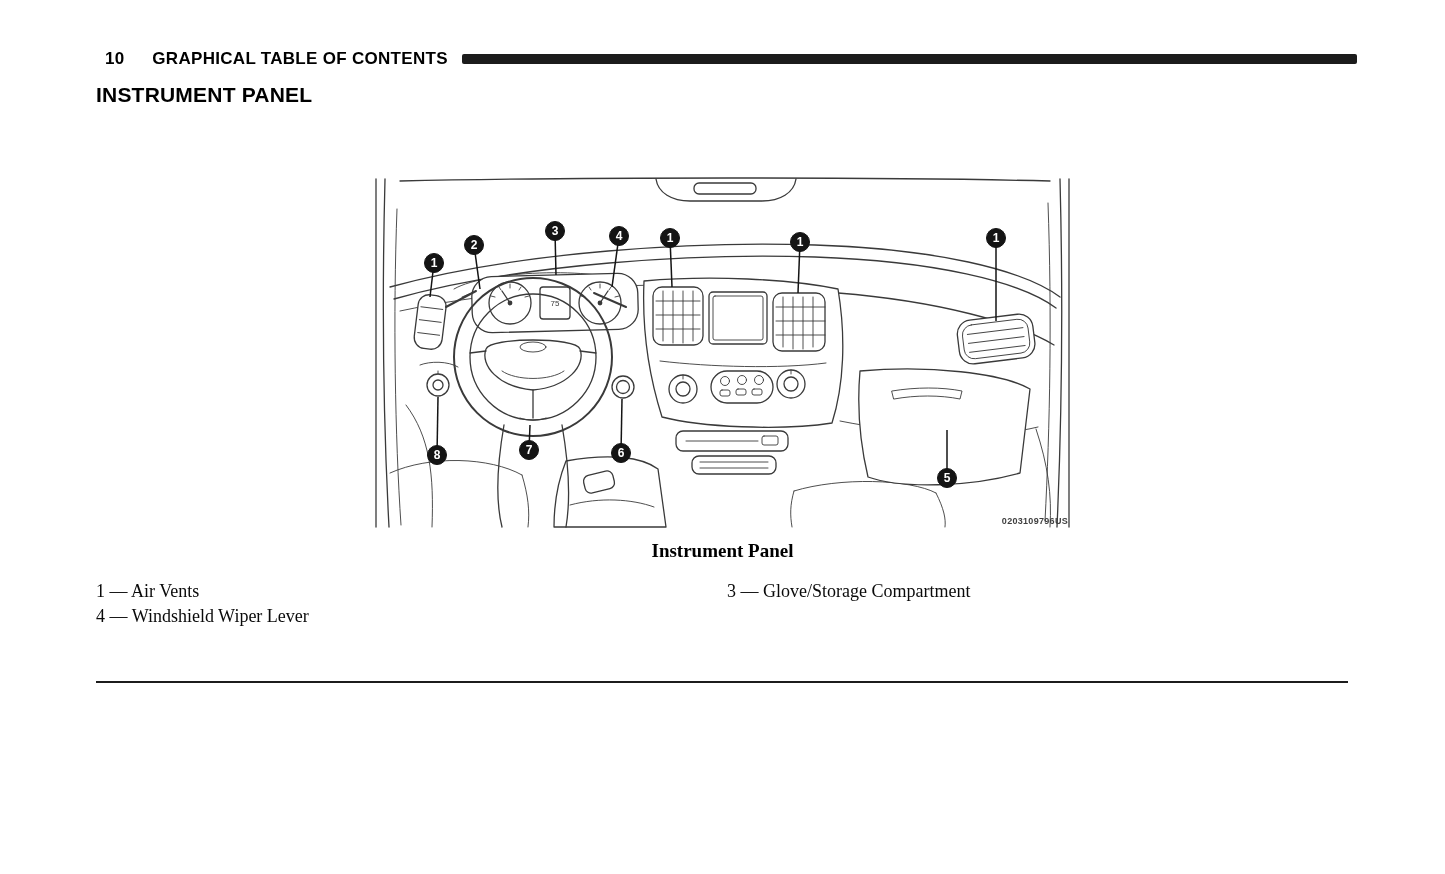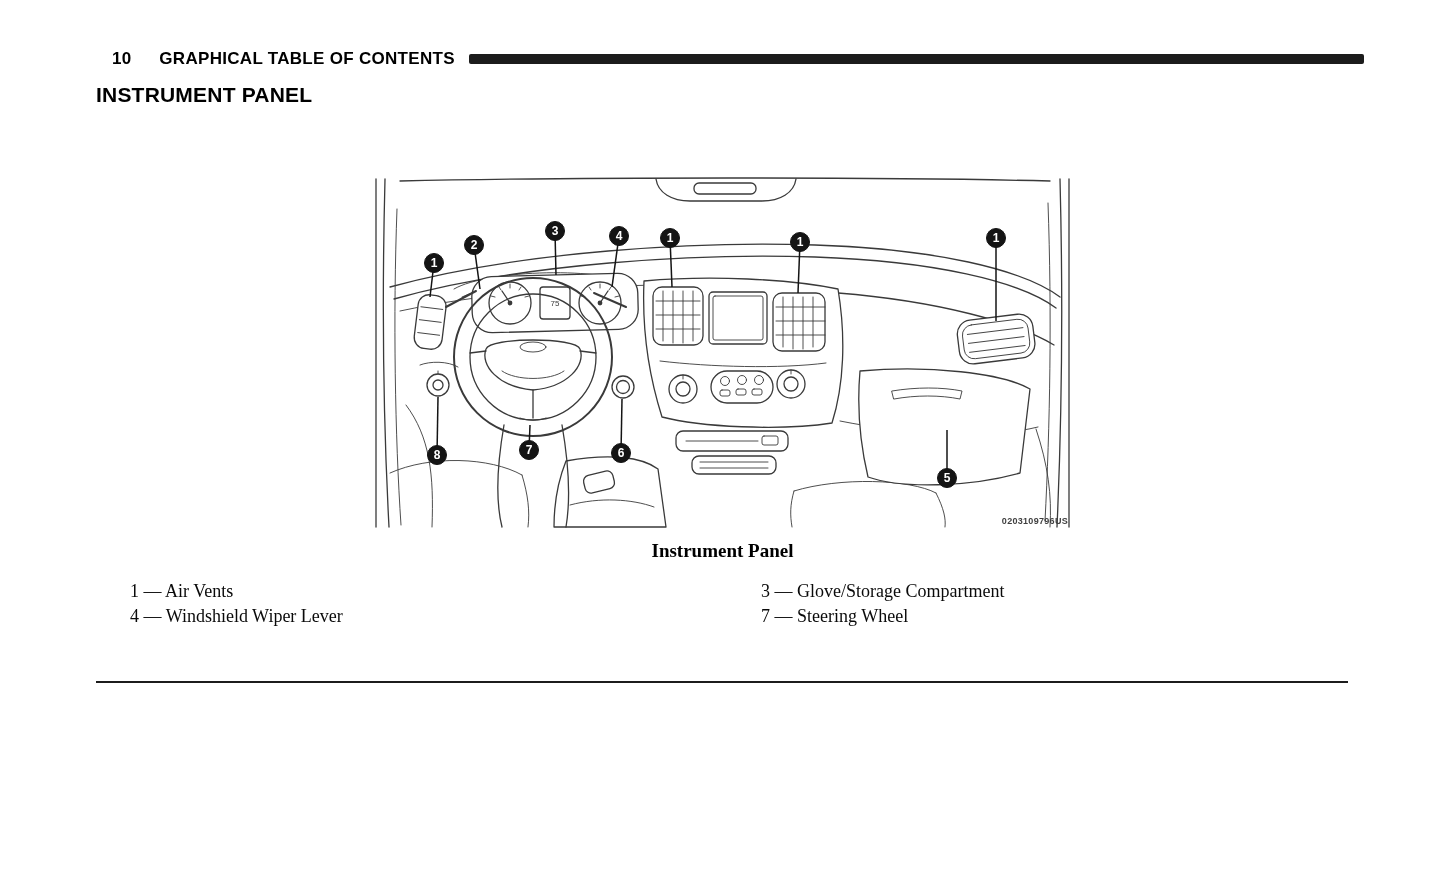--- a/index.html
+++ b/index.html
@@ -6,21 +6,21 @@
   html,body { background:#ffffff; }
   body {
     width:1445px; height:874px;
     position:relative; overflow:hidden;
     font-family:"Liberation Sans", sans-serif;
     color:#000;
   }
   .page { position:absolute; inset:0; background:#fff; }
 
   
-  .topbar { position:absolute; left:112px; top:49px; width:1252px; display:flex; align-items:center; }
+  .topbar { position:absolute; left:105px; top:49px; width:1252px; display:flex; align-items:center; }
   .pagenum { font-size:17px; font-weight:bold; letter-spacing:.2px; }
   .headtitle { font-size:17px; font-weight:bold; letter-spacing:.3px; margin-left:28px; white-space:nowrap; }
   .headrule { flex:1; height:10px; margin-left:14px; border-radius:2px; background:#1c1c1c; }
 
   .section { position:absolute; left:96px; top:83px; font-size:21px; font-weight:bold; letter-spacing:.2px; }
 
   
   .diagram { position:absolute; left:370px; top:175px; width:705px; height:355px; }
   svg { display:block; }
   .art  { stroke:#3a3a3a; stroke-width:1.3; fill:none; stroke-linecap:round; stroke-linejoin:round; }
@@ -33,21 +33,21 @@
   .badge  { fill:#141414; stroke:#141414; }
   .badge-num { fill:#ffffff; font-family:"Liberation Sans",sans-serif; font-size:12px; font-weight:bold; text-anchor:middle; }
   .imgcode { font-family:"Liberation Sans",sans-serif; font-size:9px; font-weight:bold; fill:#3f3f3f; text-anchor:end; letter-spacing:.3px; }
   .tiny { font-family:"Liberation Sans",sans-serif; font-size:8px; fill:#3a3a3a; text-anchor:middle; }
 
   .caption { position:absolute; left:370px; top:540px; width:705px; text-align:center;
              font-family:"Liberation Serif", serif; font-weight:bold; font-size:19px; }
 
   
   .legend { position:absolute; left:96px; top:579px; width:1252px; height:100px; }
-  .legend ul { list-style:none;margin-left:34px; }
+  .legend ul { list-style:none; }
   .legend li { font-family:"Liberation Serif", serif; font-size:18px; color:#0a0a0a; line-height:24.5px; white-space:nowrap; }
   .col-left  { position:absolute; left:0;    top:0; }
   .col-right { position:absolute; left:631px; top:0; }
 
   .bottom-rule { position:absolute; left:96px; top:681px; width:1252px; height:2px; background:#1c1c1c; }
 </style>
 </head>
 <body>
 
 <div class="page">
@@ -269,18 +269,17 @@
 
   <div class="caption">Instrument Panel</div>
 
   <div class="legend">
     <ul class="col-left">
       <li>1 — Air Vents</li>
       <li>4 — Windshield Wiper Lever</li>
     </ul>
     <ul class="col-right">
       <li>3 — Glove/Storage Compartment</li>
-      <li>7 — Steering Wheel</li>
     </ul>
   </div>
 
   <div class="bottom-rule" style="background: rgb(28, 28, 28);"></div>
 </div>
 
 </body></html>

